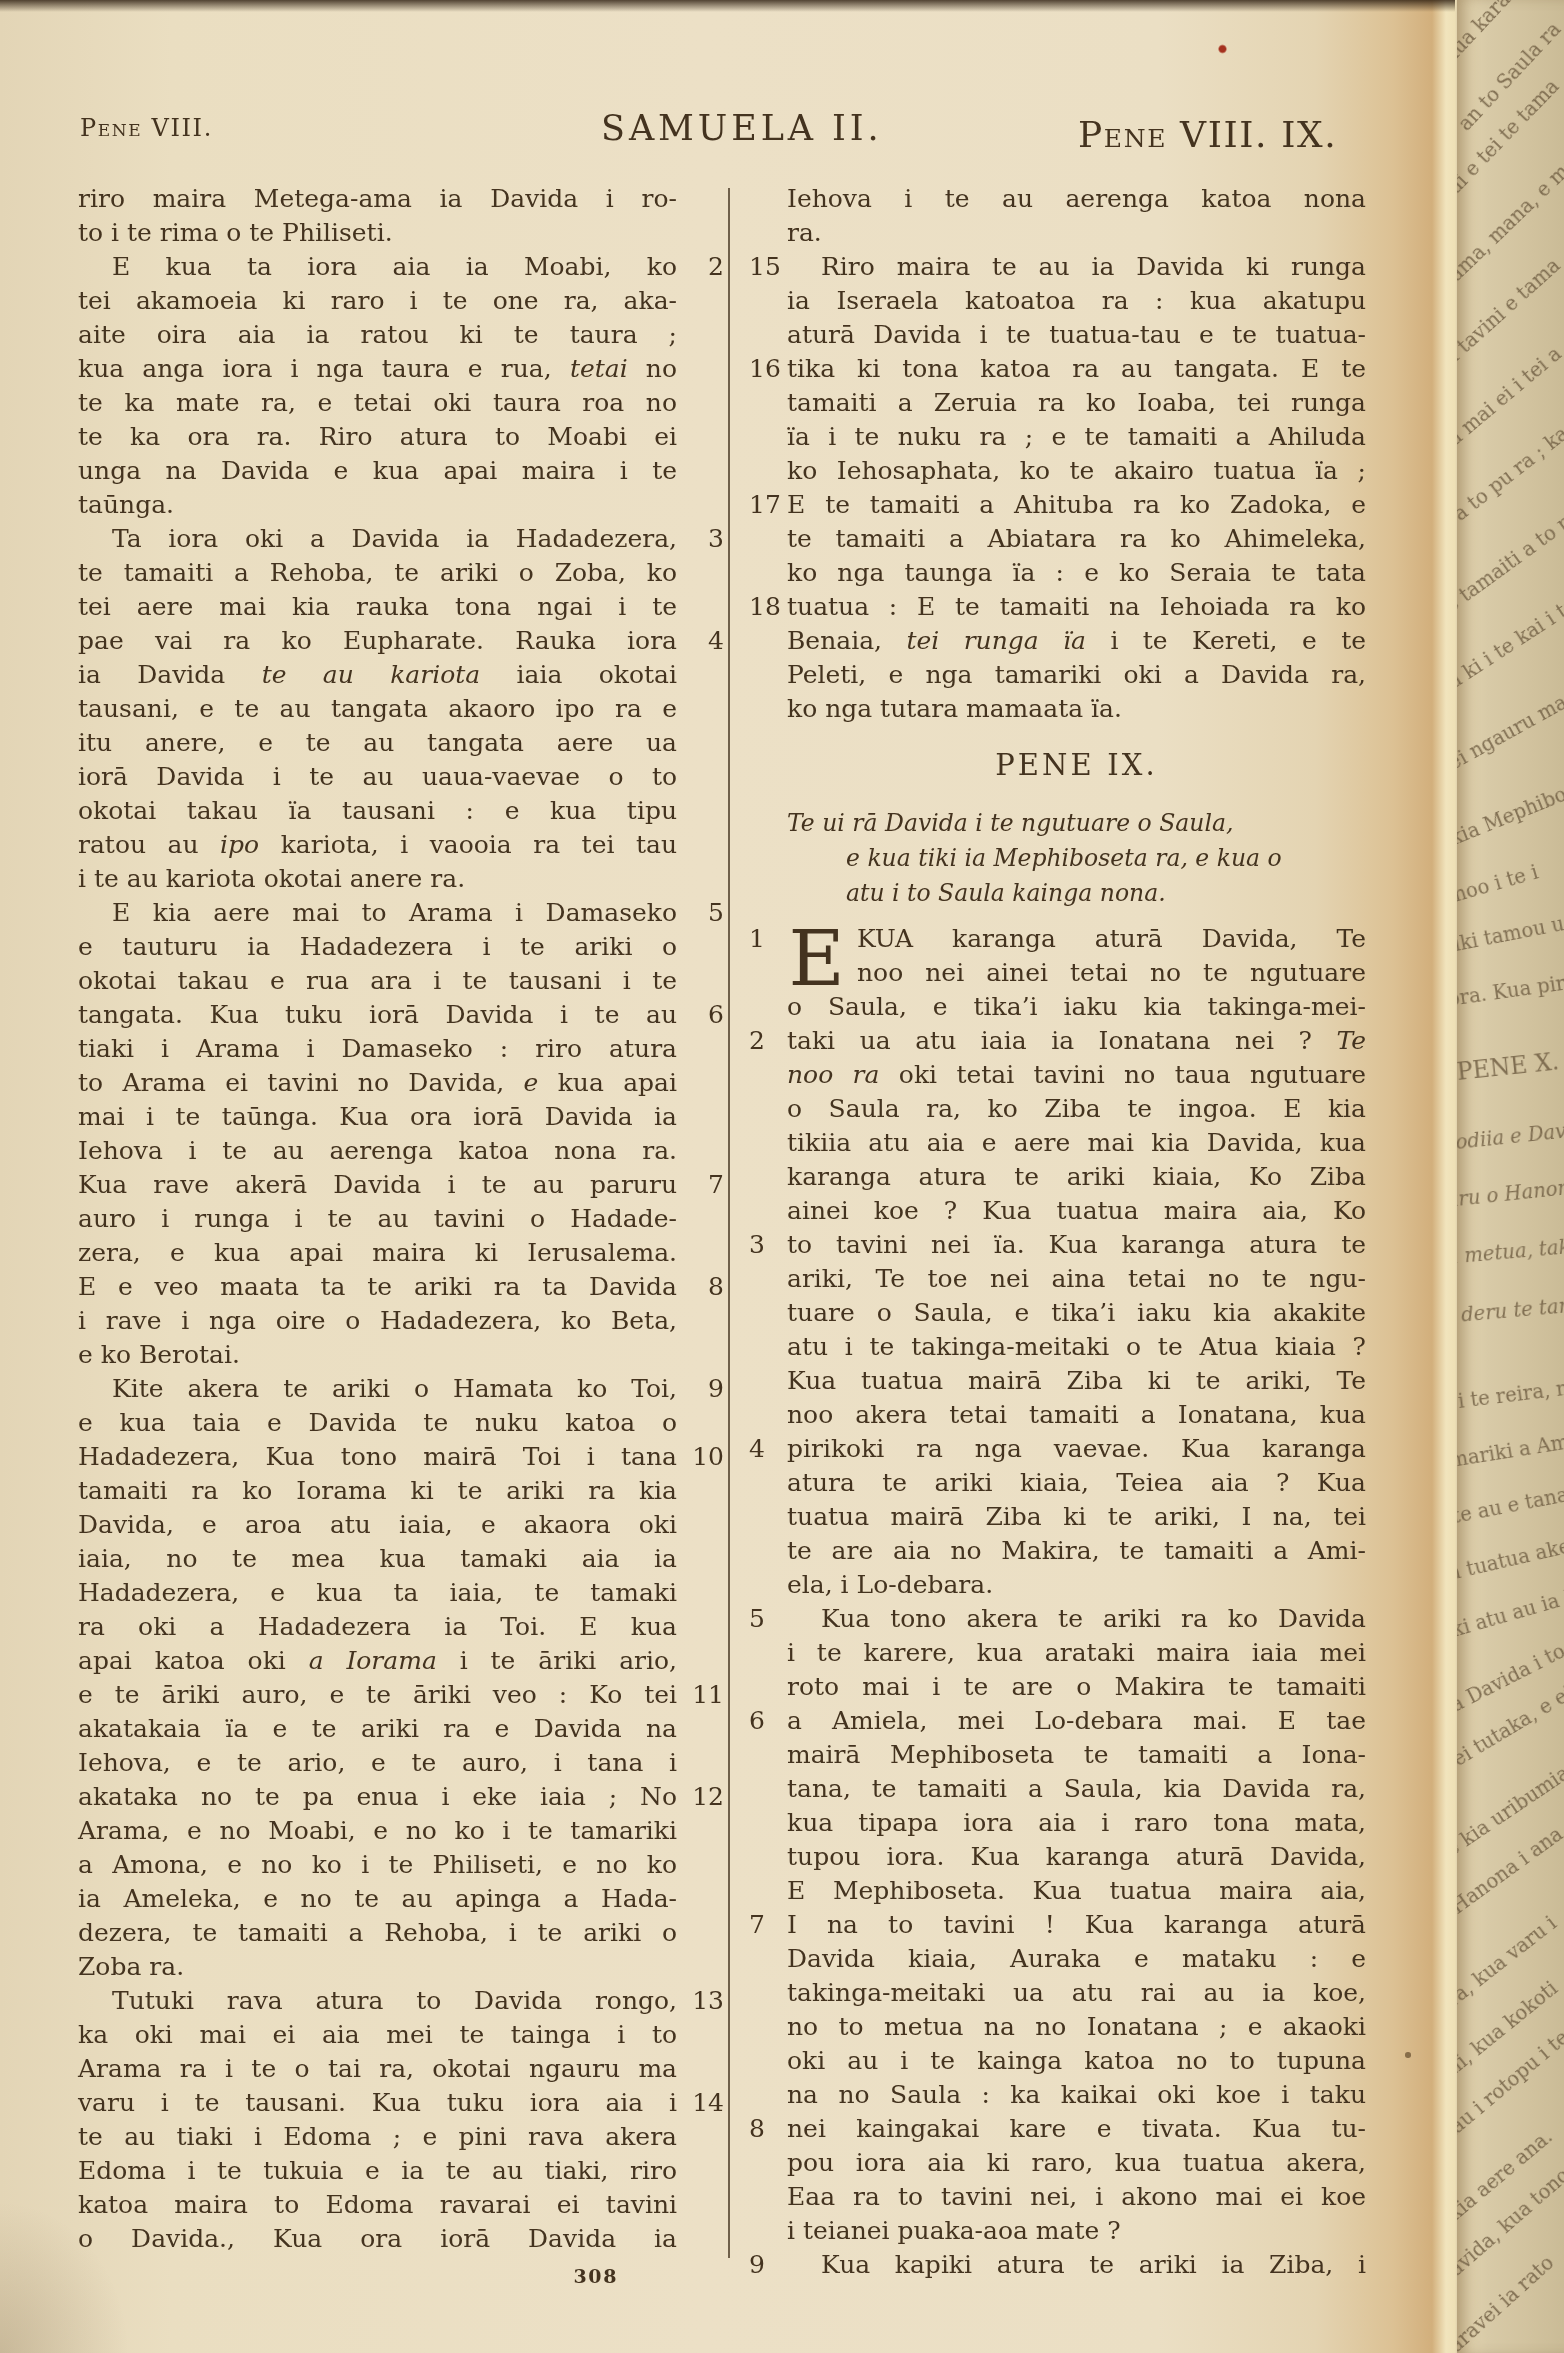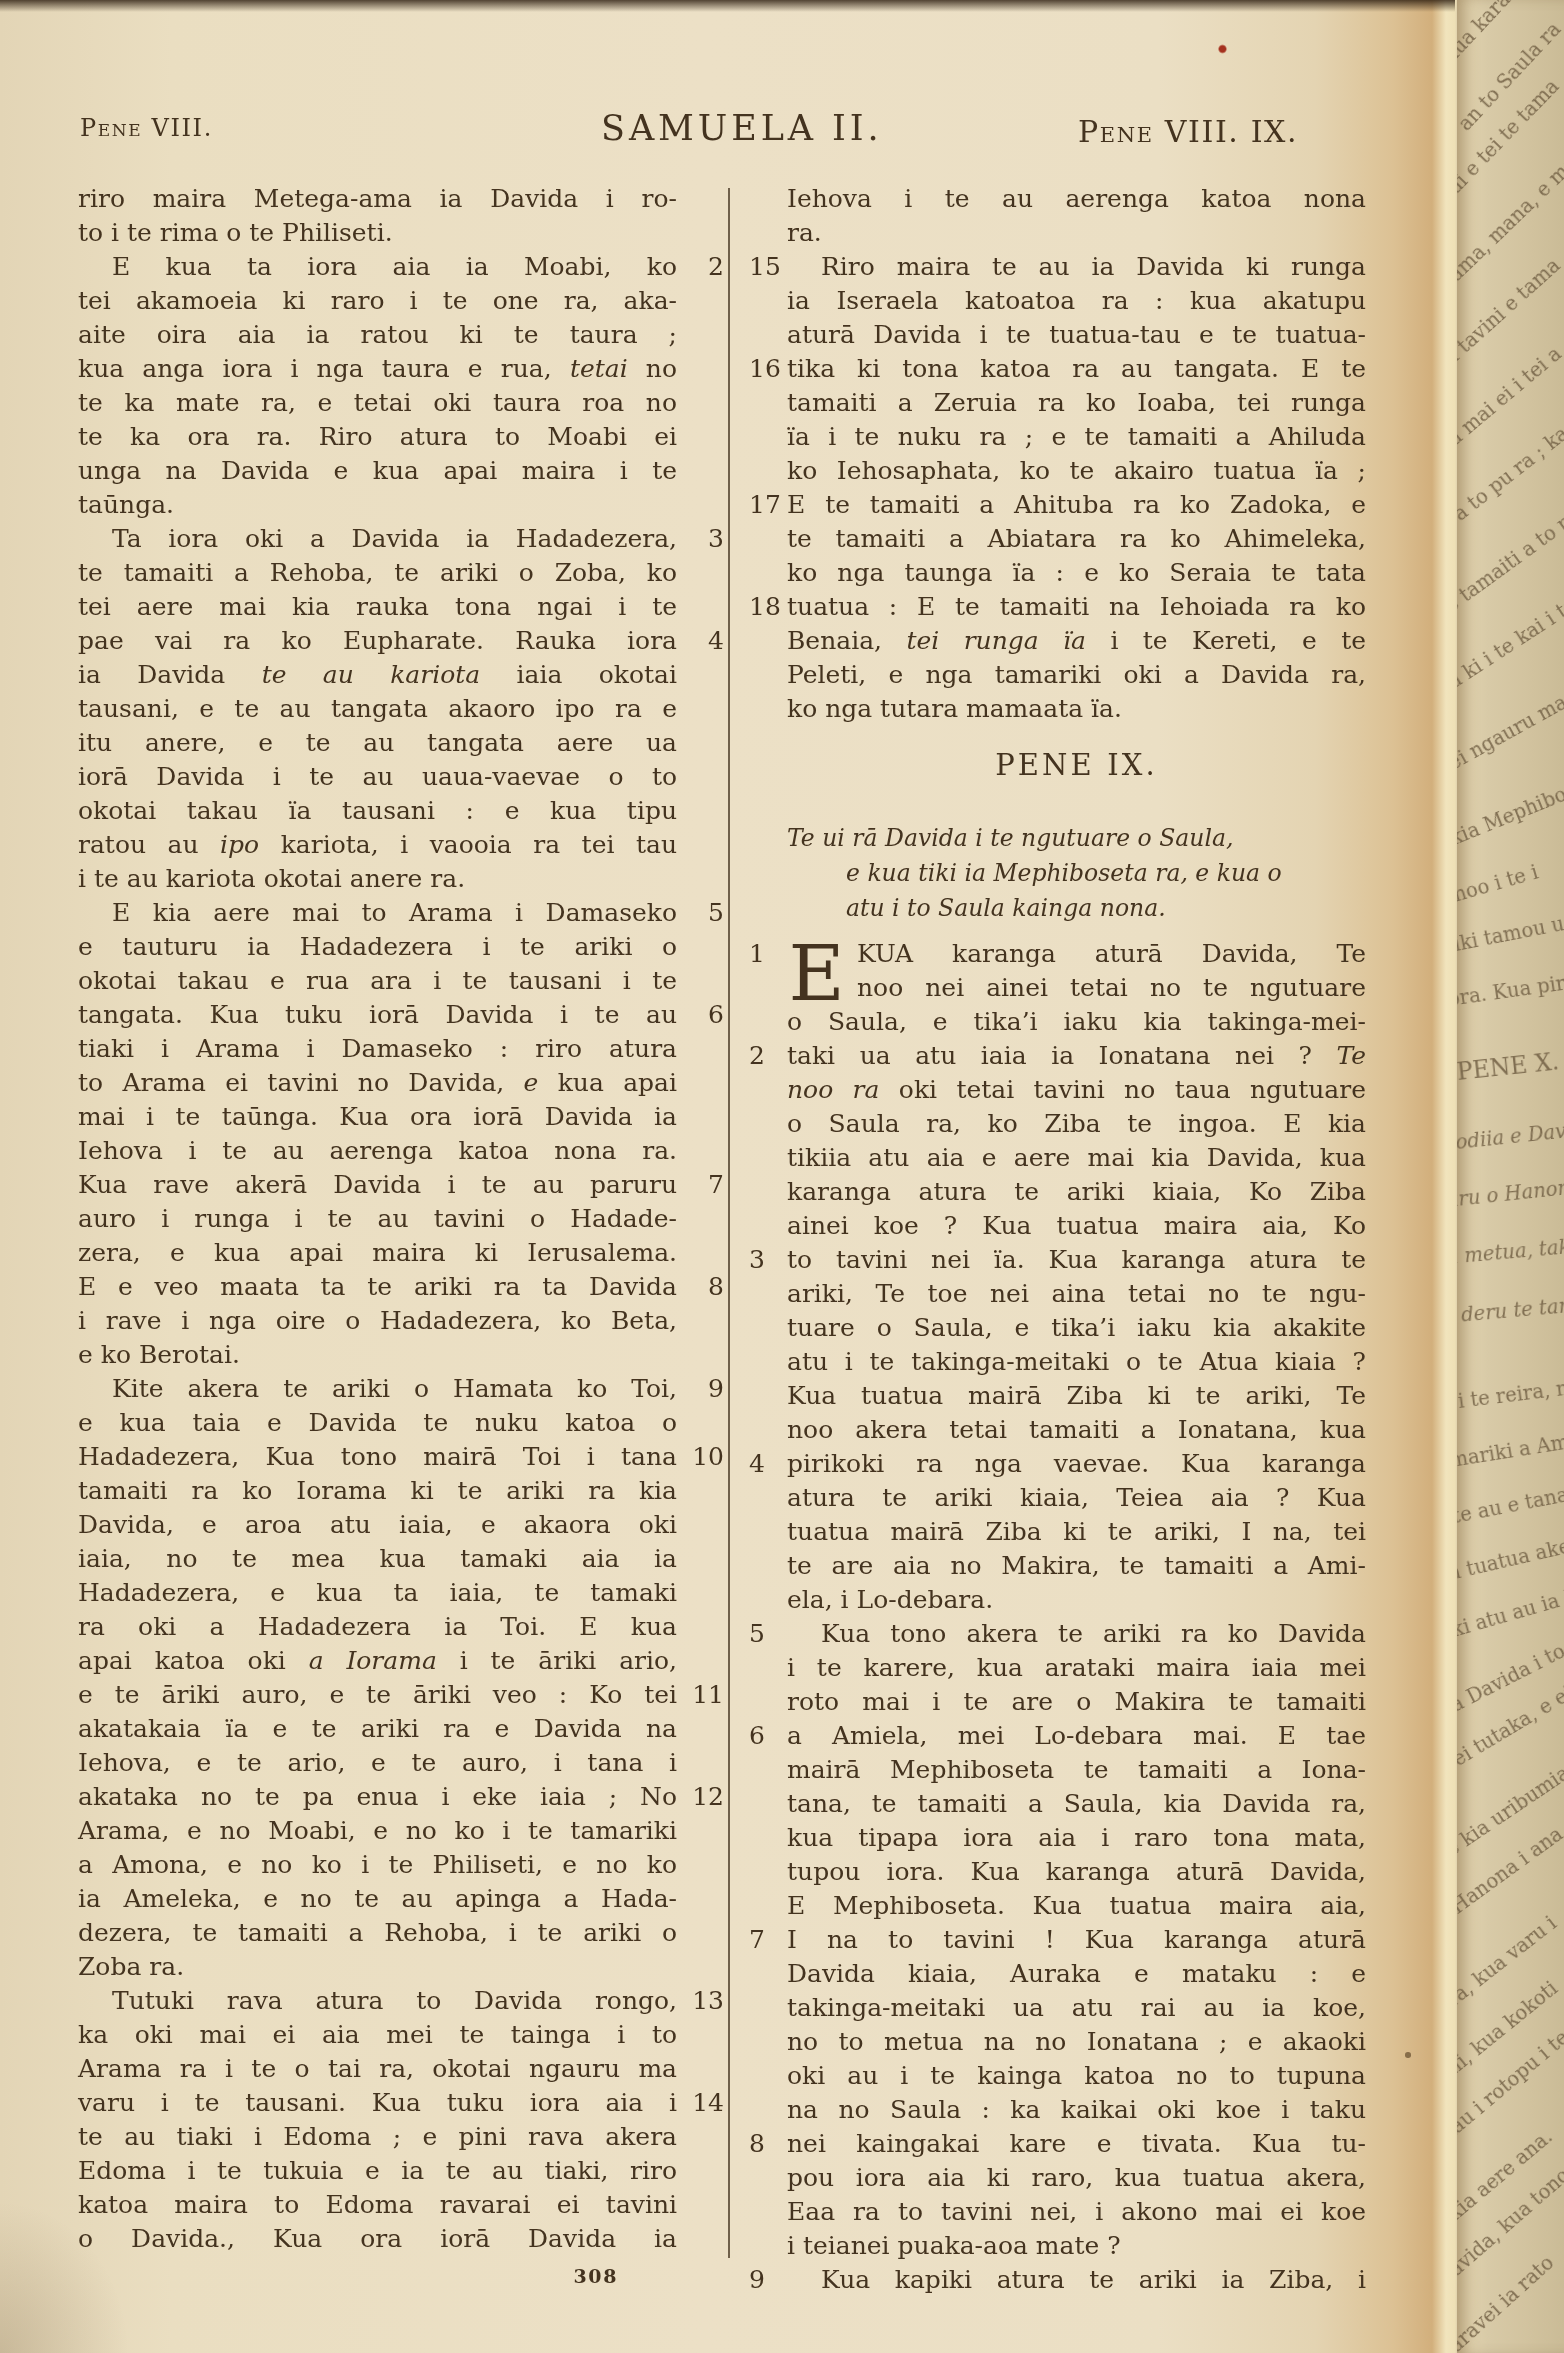--- a/index.html
+++ b/index.html
@@ -37,21 +37,21 @@
   
   .running-head{position:absolute;top:114px;left:0;width:1455px;height:47px;}
   .head-left{
     position:absolute;left:80px;top:0;font-size:24px;letter-spacing:1.6px;
     font-variant:small-caps;
   }
   .head-center{
     position:absolute;left:601px;top:-6.3px;font-size:35px;letter-spacing:3.9px;
   }
   .head-right{
-    position:absolute;left:1078px;top:0;font-size:30px;letter-spacing:1.6px;
+    position:absolute;left:1078px;top:0;font-size:36px;letter-spacing:1.6px;
     font-variant:small-caps;
   }
 
   
   .column{position:absolute;top:182px;font-size:25px;}
   .col-left{left:78px;width:599px;}
   .col-right{left:787px;width:579px;}
   .divider{
     position:absolute;left:728px;top:188px;width:2.3px;height:2070px;
     background:rgba(62,46,27,.72);
@@ -65,21 +65,21 @@
   .vnum{position:absolute;top:0;font-size:25px;text-indent:0;}
   .col-left .vnum{right:-47px;}
   .col-right .vnum{left:-38px;}
 
   
   .chapter-heading{
     margin-top:14px;height:50px;line-height:50px;
     text-align:center;text-align-last:center;
     font-size:29px;letter-spacing:3.1px;
   }
-  .chapter-summary{margin-top:31px;}
+  .chapter-summary{margin-top:16px;}
   .summary-line{
     height:35px;line-height:35px;font-style:italic;font-size:23.5px;
     text-align:left;text-align-last:left;
   }
   .summary-line.s-indent{padding-left:59px;}
   .part2{position:relative;margin-top:11px;}
   .dropcap{
     position:absolute;left:1.6px;top:6.3px;font-size:77px;line-height:61px;
   }
   .line.dc{padding-left:70px;}

